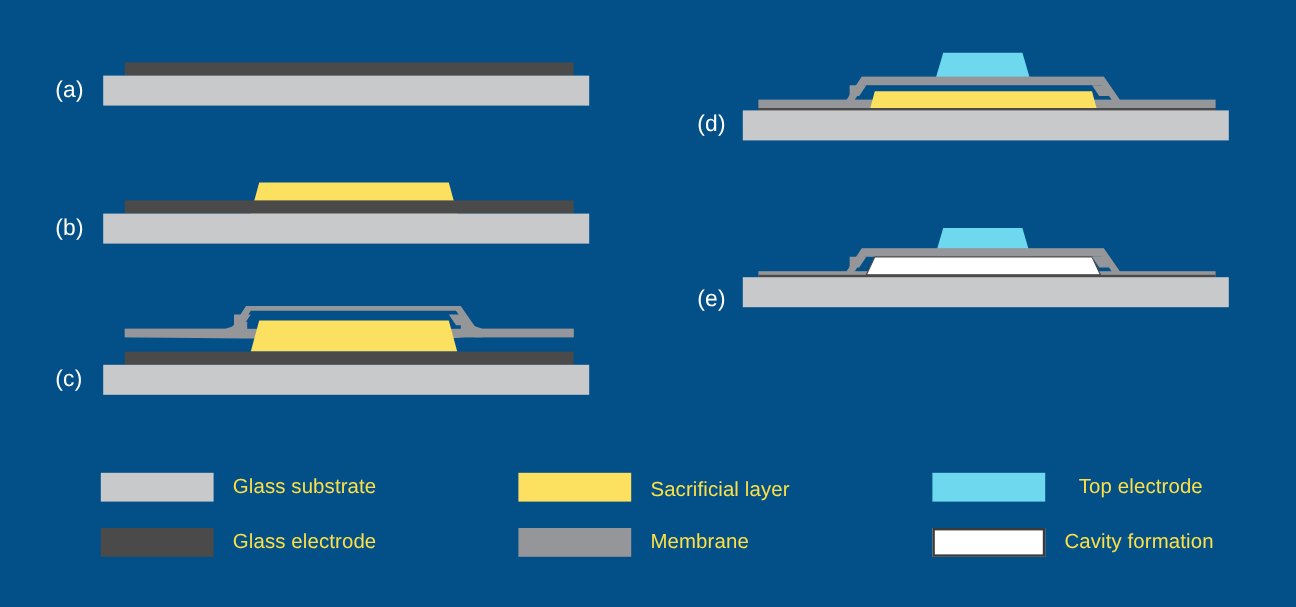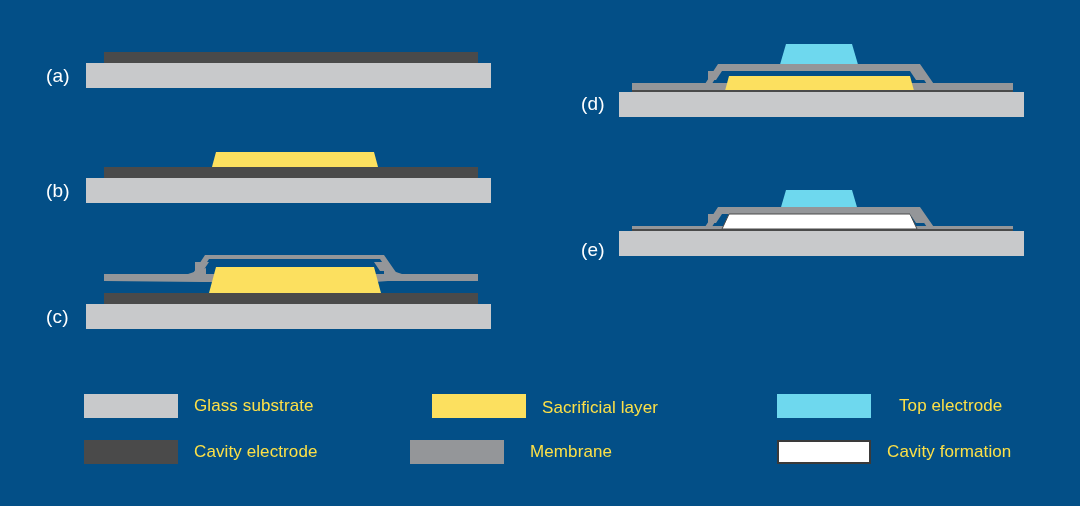--- a/index.html
+++ b/index.html
@@ -109,29 +109,29 @@
 <div class="panel-label" style="left:581px; top:93px;">(d)</div>
 <div class="panel-label" style="left:581px; top:239px;">(e)</div>
 
 <div class="legend-item" style="left:84px; top:394px;">
   <div class="legend-swatch" style="background:#C8C9CB;"></div>
   <div class="legend-label">Glass substrate</div>
 </div>
 
 <div class="legend-item" style="left:84px; top:440px;">
   <div class="legend-swatch" style="background:#4A4A4A;"></div>
-  <div class="legend-label">Cavity electrode</div>
+  <div class="legend-label">Glass electrode</div>
 </div>
 
 <div class="legend-item" style="left:432px; top:394px;align-items:flex-end;">
   <div class="legend-swatch" style="background:#FCE05F;"></div>
   <div class="legend-label">Sacrificial layer</div>
 </div>
 
-<div class="legend-item" style="left:410px; top:440px;gap:10px;">
+<div class="legend-item" style="left:432px; top:440px;">
   <div class="legend-swatch" style="background:#949699;"></div>
   <div class="legend-label">Membrane</div>
 </div>
 
 <div class="legend-item" style="left:777px; top:394px;gap:12px;">
   <div class="legend-swatch" style="background:#6ED8EE;"></div>
   <div class="legend-label">Top electrode</div>
 </div>
 
 <div class="legend-item" style="left:777px; top:440px;justify-content:flex-end;">

